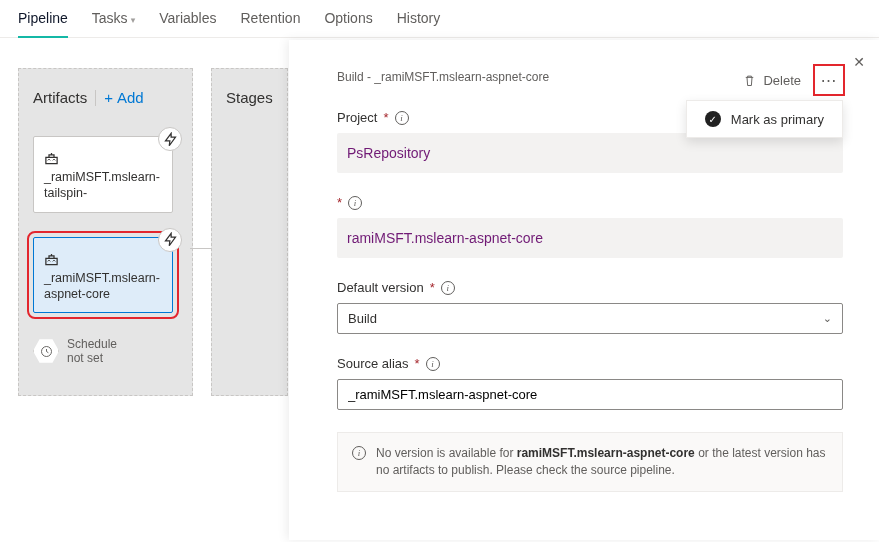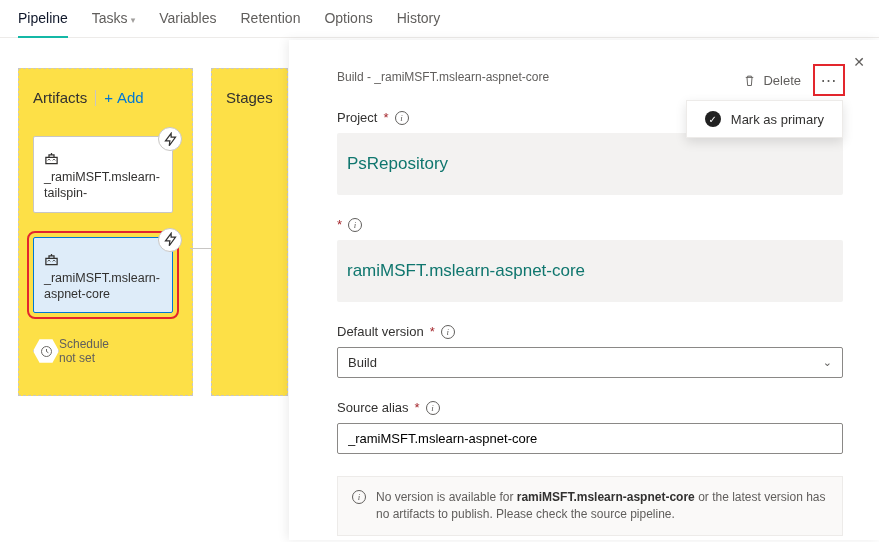--- a/index.html
+++ b/index.html
@@ -5,53 +5,53 @@
 * { box-sizing: border-box; margin: 0; padding: 0; font-family: "Segoe UI", -apple-system, sans-serif; }
 body { background: #fff; font-size: 13px; color: #323130; width: 879px; height: 542px; overflow: hidden; position: relative; }
 
 .tabs { display: flex; gap: 24px; padding: 10px 18px 0; border-bottom: 1px solid #edebe9; }
 .tab { padding-bottom: 10px; color: #605e5c; cursor: pointer; font-size: 14px; }
 .tab.active { color: #0f172a; border-bottom: 2px solid #14b8a6; margin-bottom: -1px; }
 .tab .chev { font-size: 9px; margin-left: 3px; color: #a19f9d; }
 
 .canvas { display: flex; gap: 18px; padding: 30px 18px; position: relative; }
 
-.col { border: 1px dashed #c8c6c4; padding: 20px 14px 30px; min-width: 175px; position: relative; background: #fde047; }
+.col { border: 1px dashed #c8c6c4; padding: 20px 14px 30px; min-width: 175px; position: relative; background: #e5e5e5; }
 .col-header { display: flex; align-items: center; gap: 8px; margin-bottom: 30px; font-size: 15px; }
 .divider-v { width: 1px; height: 16px; background: #c8c6c4; }
 .add-link { color: #0078d4; display: flex; align-items: center; gap: 4px; cursor: pointer; }
 .plus { font-size: 15px; font-weight: 400; }
 
 .artifact-card { border: 1px solid #c8c6c4; border-radius: 2px; width: 140px; padding: 14px 10px 10px; position: relative; margin-bottom: 24px; cursor: pointer; background: #fff; }
 .artifact-card.sel { border: 1.5px solid #0078d4; background: #deecf9; }
 .artifact-card.hl { outline: 2.5px solid #e3262d; outline-offset: 4px; }
 .badge { position: absolute; top: -10px; right: -10px; width: 24px; height: 24px; border: 1px solid #c8c6c4; border-radius: 50%; background: #fff; display: flex; align-items: center; justify-content: center; font-size: 13px; }
 .artifact-title { font-size: 12.5px; line-height: 1.3; word-break: break-all; }
 
-.schedule { display: flex; align-items: center; color: #605e5c; font-size: 12px; margin-top: 10px; }
+.schedule { display: flex; align-items: center; gap: 8px; color: #605e5c; font-size: 12px; margin-top: 10px; }
 .hex { width: 26px; height: 26px; border: 1px solid #c8c6c4; display: flex; align-items: center; justify-content: center; transform: rotate(0deg); clip-path: polygon(25% 5%, 75% 5%, 100% 50%, 75% 95%, 25% 95%, 0% 50%); background: #fff; }
 
 .connector { position: absolute; top: 210px; left: 190px; width: 40px; height: 1px; background: #c8c6c4; }
 
 .panel { position: absolute; top: 40px; right: 0; width: 590px; height: 500px; background: #fff; box-shadow: -2px 0 10px rgba(0,0,0,0.08); padding: 30px 36px 20px 48px; overflow-y: auto; }
 .close-btn { position: absolute; top: 14px; right: 14px; font-size: 14px; color: #605e5c; cursor: pointer; }
 .panel-title { font-size: 19px; font-weight: 400; margin-bottom: 4px; }
 .panel-sub { font-size: 12px; color: #605e5c; margin-bottom: 26px; }
 .panel-actions { position: absolute; top: 26px; right: 36px; display: flex; align-items: center; gap: 14px; }
 .delete-btn { display: flex; gap: 6px; color: #605e5c; cursor: pointer; font-size: 13px; }
 .more-btn { width: 28px; height: 28px; display: flex; align-items: center; justify-content: center; cursor: pointer; color: #605e5c; font-size: 16px; letter-spacing: 1px; outline: 2.5px solid #e3262d; }
 
 .menu { position: absolute; top: 60px; right: 36px; background: #fff; border: 1px solid #edebe9; box-shadow: 0 4px 12px rgba(0,0,0,0.12); padding: 10px 18px; display: flex; align-items: center; gap: 10px; cursor: pointer; font-size: 13px; z-index: 10; }
 .menu-icon { width: 16px; height: 16px; border-radius: 50%; background: #212121; color: #fff; display: flex; align-items: center; justify-content: center; font-size: 10px; }
 
 .field { margin-bottom: 22px; }
 .field-label { font-size: 13px; color: #323130; margin-bottom: 8px; display: flex; align-items: center; gap: 6px; }
 .req { color: #a4262c; }
 .info-i { width: 14px; height: 14px; border: 1px solid #605e5c; border-radius: 50%; display: inline-flex; align-items: center; justify-content: center; font-size: 9px; color: #605e5c; font-style: italic; font-family: serif; }
-.input-ro { background: #f3f2f1; padding: 21px 10px; color: #0f766e; border-radius: 2px; font-size: 17px; }
+.input-ro { background: #f3f2f1; padding: 12px 10px; color: #701a75; border-radius: 2px; font-size: 14px; }
 .input { border: 1px solid #8a8886; padding: 7px 10px; width: 100%; font-size: 13px; border-radius: 2px; }
 .select { border: 1px solid #8a8886; padding: 7px 10px; width: 100%; display: flex; justify-content: space-between; align-items: center; font-size: 13px; border-radius: 2px; cursor: pointer; }
 .chev-d { font-size: 11px; color: #605e5c; }
 
 .warn { border: 1px solid #edebe9; background: #faf9f8; padding: 12px 14px; display: flex; gap: 10px; font-size: 12px; color: #605e5c; line-height: 1.4; }
 .warn strong { color: #323130; font-weight: 600; }
 
 svg.ic { width: 15px; height: 15px; }
 </style>
 </head>

